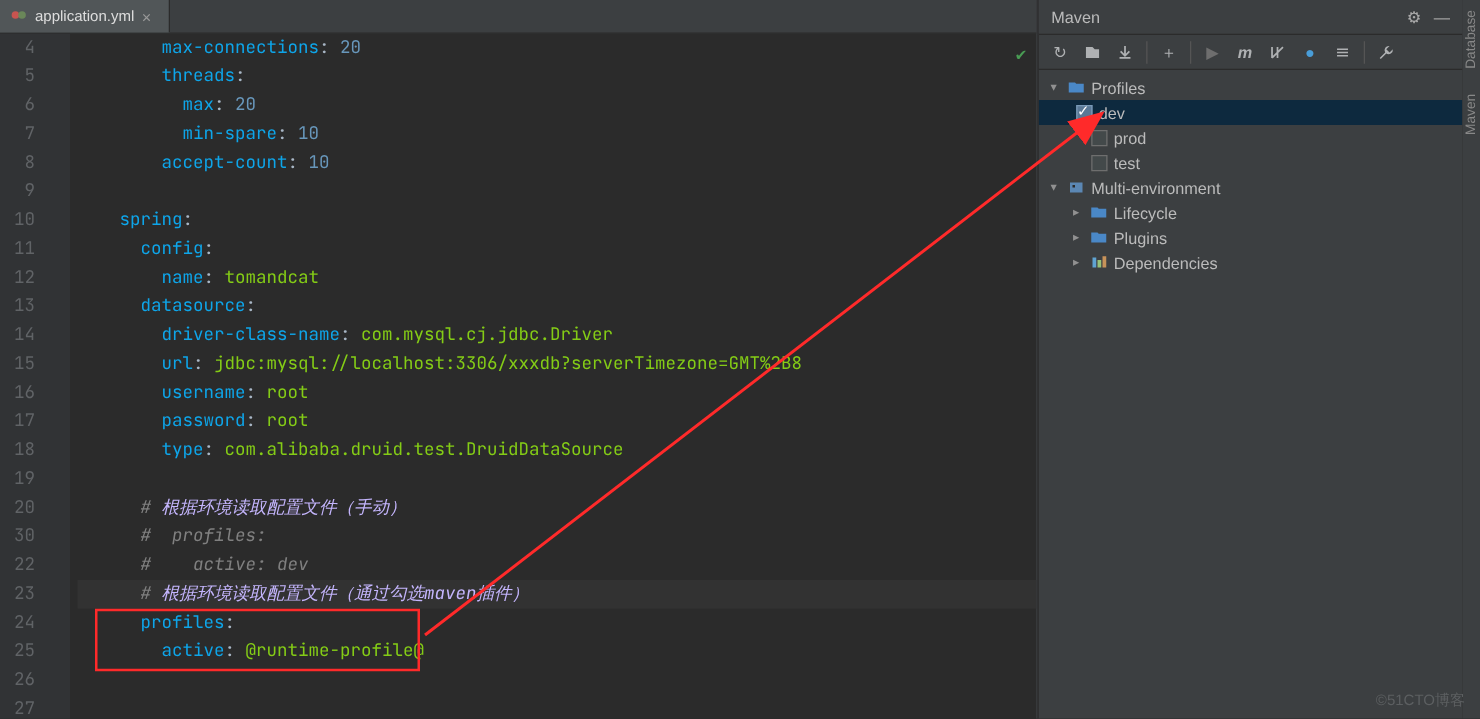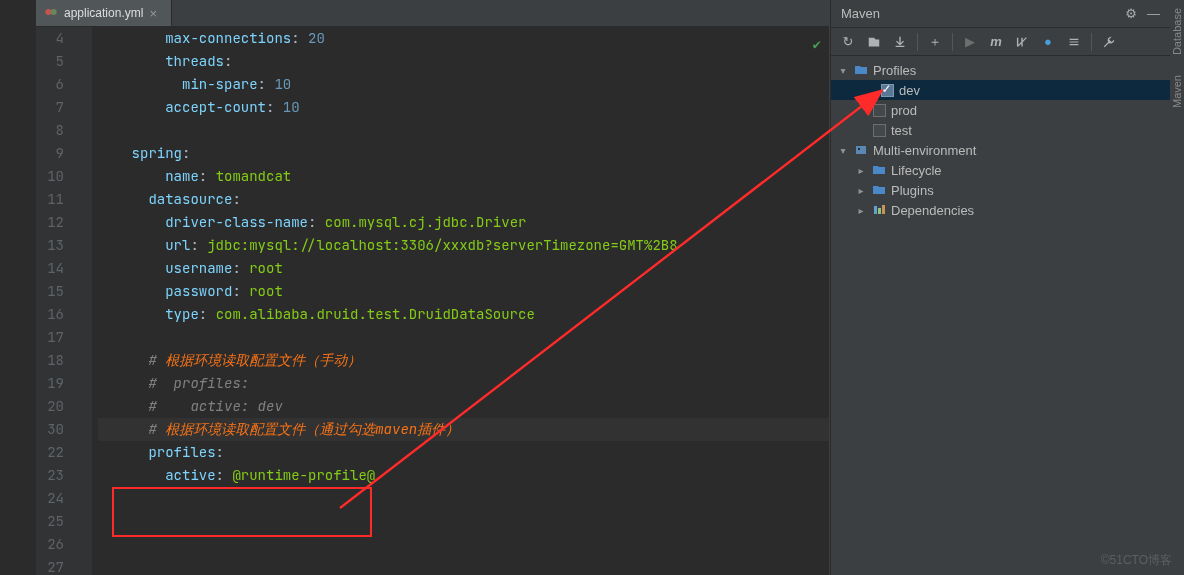--- a/index.html
+++ b/index.html
@@ -1,34 +1,34 @@
 <!DOCTYPE html>
 <html><head>
 <meta charset="utf-8">
 <style>
 * { margin:0; padding:0; box-sizing:border-box; }
 body { font-family: "Segoe UI", sans-serif; background:#2b2b2b; color:#a9b7c6; font-size:13px; width:1184px; height:575px; overflow:hidden; position:relative; }
 .app { display:flex; height:575px; }
-.editor-pane { flex:1; display:flex; flex-direction:column; background:#2b2b2b; border-right:1px solid #3c3f41;padding-left:36px; }
+.editor-pane { flex:1; display:flex; flex-direction:column; background:#2b2b2b; border-right:1px solid #3c3f41; }
 .tab-bar { height:28px; background:#3c3f41; display:flex; align-items:center; border-bottom:1px solid #2b2b2b; }
 .tab { background:#4e5254; height:26px; display:flex; align-items:center; padding:0 10px 0 8px; color:#bbb; font-size:12px; gap:6px; border-right:1px solid #2b2b2b; }
 .tab.active { background:#515658; color:#ddd; }
 .tab .file-icon svg { width:14px; height:14px; }
 .tab .close { width:12px; font-size:13px; color:#999; }
 .code-area { flex:1; display:flex; position:relative; font-family:"JetBrains Mono","Consolas",monospace; font-size:14px; line-height:23px; }
 .gutter { width:36px; background:#313335; color:#606366; text-align:right; padding:0 8px 0 0; }
 .fold-col { width:20px; background:#313335; position:relative; }
 .code-lines { flex:1; position:relative; padding-left:6px; }
 .code-line { white-space:pre; height:23px; }
 .hl-line { background:#323232; }
-.k-key { color:#7dd3fc; }
+.k-key { color:#0ea5e9; }
 .k-num { color:#6897bb; }
 .k-str { color:#84cc16; }
 .k-comment { color:#808080; font-style:italic; }
-.k-cj { color:#f97316; font-style:italic; }
+.k-cj { color:#c4b5fd; font-style:italic; }
 .red-box { position:absolute; border:2px solid #ff2a2a; }
 .check { position:absolute; right:8px; top:6px; color:#499c54; font-size:14px; }
 
 .maven-pane { width:340px; background:#3c3f41; display:flex; flex-direction:column; border-left:1px solid #2b2b2b; }
 .maven-header { height:28px; display:flex; align-items:center; justify-content:space-between; padding:0 10px; color:#bbb; font-size:13px; background:#3c3f41; border-bottom:1px solid #2b2b2b; }
 .maven-header .icons { display:flex; gap:10px; color:#aaa; }
 .maven-toolbar { height:28px; display:flex; align-items:center; padding:0 6px; gap:4px; border-bottom:1px solid #2b2b2b; }
 .tbtn { width:22px; height:22px; display:flex; align-items:center; justify-content:center; color:#afb1b3; font-size:13px; border-radius:3px; }
 .tbtn.blue { color:#499dd8; }
 .tbtn.dim { color:#6e6e6e; }
@@ -92,24 +92,26 @@
           <div class="code-line">25</div>
           <div class="code-line">26</div>
           <div class="code-line">27</div>
         </div>
       <div class="fold-col" id="foldcol"></div>
       <div class="code-lines" id="codelines">
         <span class="check">✔</span>
         <div class="red-box" id="redbox" style="left: 20px; top: 460px; width: 260px; height: 50px;"></div>
       <div class="code-line">        <span class="k-key">max-connections</span>: <span class="k-num">20</span></div>
           <div class="code-line">        <span class="k-key">threads</span>:</div>
+          <div class="code-line">          <span class="k-key">max</span>: <span class="k-num">20</span></div>
           <div class="code-line">          <span class="k-key">min-spare</span>: <span class="k-num">10</span></div>
           <div class="code-line">        <span class="k-key">accept-count</span>: <span class="k-num">10</span></div>
           <div class="code-line"></div>
           <div class="code-line">    <span class="k-key">spring</span>:</div>
+          <div class="code-line">      <span class="k-key">config</span>:</div>
           <div class="code-line">        <span class="k-key">name</span>: <span class="k-str">tomandcat</span></div>
           <div class="code-line">      <span class="k-key">datasource</span>:</div>
           <div class="code-line">        <span class="k-key">driver-class-name</span>: <span class="k-str">com.mysql.cj.jdbc.Driver</span></div>
           <div class="code-line">        <span class="k-key">url</span>: <span class="k-str">jdbc:mysql://localhost:3306/xxxdb?serverTimezone=GMT%2B8</span></div>
           <div class="code-line">        <span class="k-key">username</span>: <span class="k-str">root</span></div>
           <div class="code-line">        <span class="k-key">password</span>: <span class="k-str">root</span></div>
           <div class="code-line">        <span class="k-key">type</span>: <span class="k-str">com.alibaba.druid.test.DruidDataSource</span></div>
           <div class="code-line"></div>
           <div class="code-line">      <span class="k-comment"># </span><span class="k-cj">根据环境读取配置文件（手动）</span></div>
           <div class="code-line">      <span class="k-comment">#  profiles:</span></div>
@@ -169,21 +171,21 @@
     <div class="tree" id="mtree">
         <div class="tree-row" style="padding-left: 6px;">
           <span class="arrow">▾</span>
           <span class="ticon">
             <svg width="14" height="14">
               <path d="M1 11 L1 3 L6 3 L7 4 L13 4 L13 11 Z" fill="#4a88c7"></path>
             </svg>
           </span>
           <span>Profiles</span>
         </div>
-        <div class="tree-row selected" style="padding-left: 32px; text-align: center;">
+        <div class="tree-row selected" style="padding-left: 12px; text-align: center;">
           <span class="arrow"></span>
           <span class="ticon">
             <span class="chk checked"></span>
           </span>
           <span>dev</span>
         </div>
         <div class="tree-row" style="padding-left: 24px;">
           <span class="arrow"></span>
           <span class="ticon">
             <span class="chk"></span>

